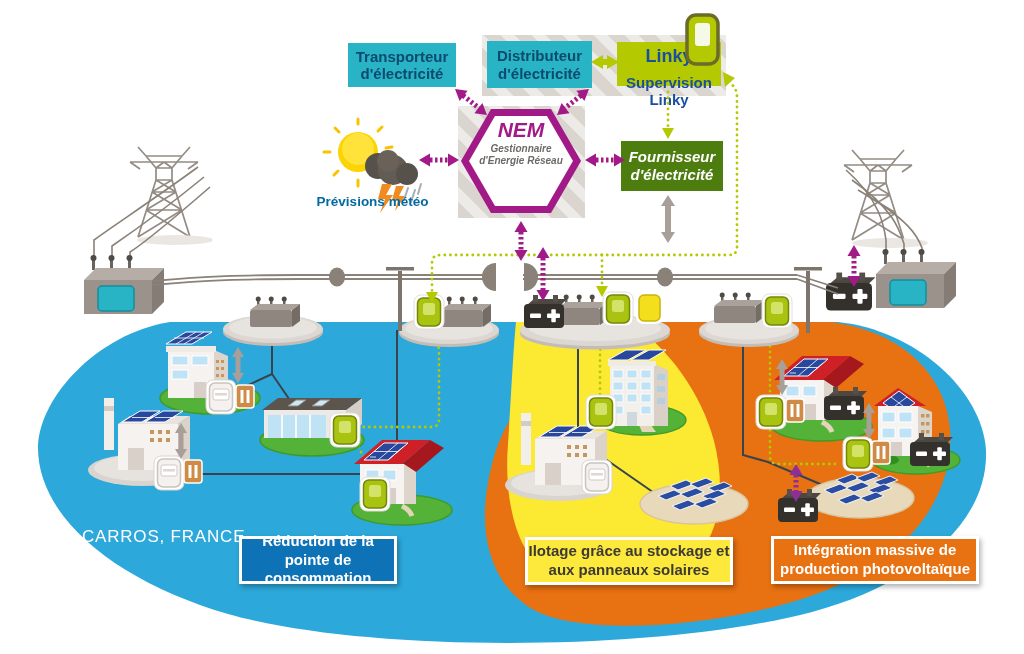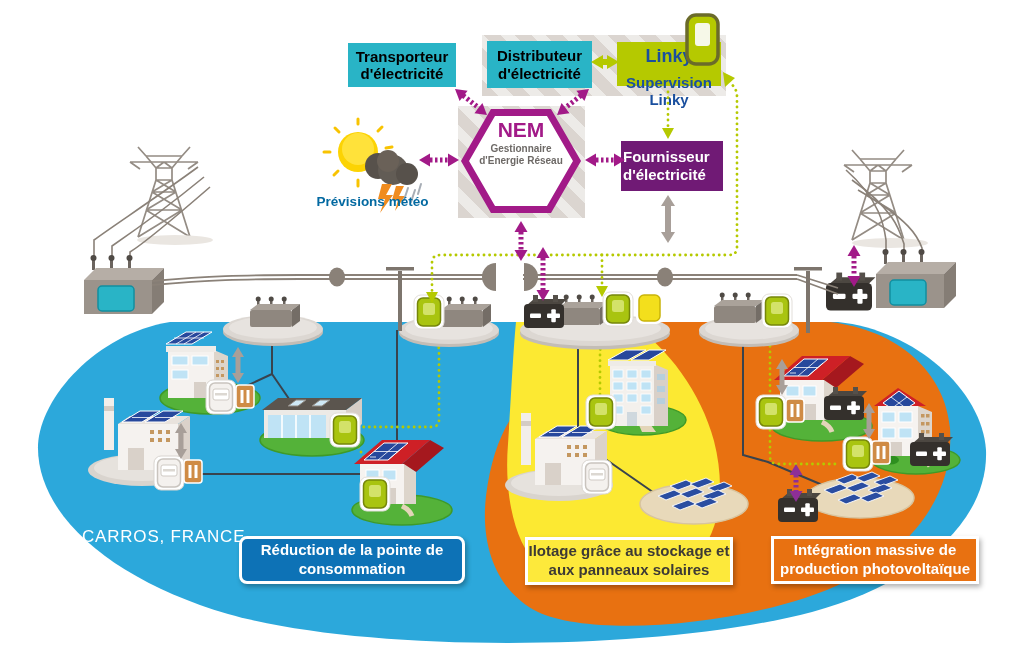--- a/index.html
+++ b/index.html
@@ -3,28 +3,28 @@
 <meta charset="utf-8">
 <style>
   html,body{margin:0;padding:0;background:#fff;}
   #stage{position:relative;width:1024px;height:654px;background:#fff;overflow:hidden;
          font-family:"Liberation Sans","DejaVu Sans",sans-serif;}
   svg{position:absolute;left:0;top:0;}
   #base-art{z-index:1;}
   #top-art{z-index:3;pointer-events:none;}
   .ov{position:absolute;z-index:2;box-sizing:border-box;}
   .striped{background:repeating-linear-gradient(45deg,#dbd5d0 0 12px,#edebe8 12px 22px);}
-  .tealbox{background:#29b4c6;color:#000000;font-weight:bold;font-size:15px;line-height:1.16;
+  .tealbox{background:#29b4c6;color:#0c4a6e;font-weight:bold;font-size:15px;line-height:1.16;
            display:flex;align-items:center;justify-content:center;text-align:center;}
   .linkybox{background:#b5c900;color:#1a4f9e;text-align:center;padding-top:5px;}
   .linkybox .t{font-weight:bold;font-size:18px;line-height:1;}
   .linkybox .s{font-size:15px;font-weight:bold;margin-top:9px;}
-  .graybox{background:#701a75;color:#fff;font-weight:bold;font-size:15px;line-height:1.2;
-           display:flex;align-items:center;justify-content:center;text-align:left;}
-  .nemtxt{z-index:2;text-align:center;color:#6d6966;}
+  .graybox{background:#4d7c0f;color:#fff;font-weight:bold;font-size:15px;line-height:1.2;
+           display:flex;align-items:center;justify-content:center;text-align:center;font-style:italic;}
+  .nemtxt{z-index:2;text-align:center;color:#6d6966;font-style:italic;}
   .nemtxt .t{color:#a21a88;font-weight:bold;font-size:21px;margin-top:20px;line-height:1;}
   .nemtxt .s{font-weight:bold;font-size:10px;line-height:1.15;width:92px;margin:3px auto 0;}
   .zl{border:3px solid #fff;font-weight:bold;font-size:15px;line-height:1.25;text-align:center;
       display:flex;align-items:center;justify-content:center;box-shadow:2px 3px 5px rgba(0,0,0,.3);}
   .meteo{color:#0369a1;font-size:13.5px;font-weight:bold;text-align:center;}
   .carros{color:#fff;font-size:17px;letter-spacing:.8px;}
 </style>
 </head>
 <body>
 
@@ -435,21 +435,21 @@
   <polygon points="14,62 42,13.5 98,13.5 126,62 98,110.5 42,110.5" fill="#fff" stroke="#a21a88" stroke-width="7"></polygon>
 </svg>
 <div class="ov nemtxt" style="left:451px;top:99px;width:140px;height:126px;">
   <div class="t">NEM</div>
   <div class="s">Gestionnaire d'Energie Réseau</div>
 </div>
 
 <div class="ov meteo" style="left:305px;top:194px;width:135px;">Prévisions météo</div>
 <div class="ov carros" style="left:82px;top:527px;">CARROS, FRANCE</div>
 
-<div class="ov zl" style="left:239px;top:536px;width:226px;height:48px;background:#0d72b6;color:#fff;border-radius:8px;">Réduction de la pointe de consommation</div>
+<div class="ov zl" style="left:239px;top:536px;width:158px;height:48px;background:#0d72b6;color:#fff;">Réduction de la pointe de consommation</div>
 <div class="ov zl" style="left:505px;top:537px;width:208px;height:48px;background:#fde93b;color:#3d3a35;margin-left:20px;">Ilotage grâce au stockage et aux panneaux solaires</div>
 <div class="ov zl" style="left:771px;top:536px;width:208px;height:48px;background:#e87111;color:#fff;">Intégration massive de production photovoltaïque</div>
 
 <svg id="top-art" width="1024" height="654" viewBox="0 0 1024 654">
 
   <g>
     <rect x="687" y="15" width="31" height="49" rx="9" fill="#b5c900" stroke="#6b6b2a" stroke-width="3.5"></rect>
     <rect x="695" y="23" width="15" height="23" rx="3" fill="#f6f8e8"></rect>
   </g>
 

